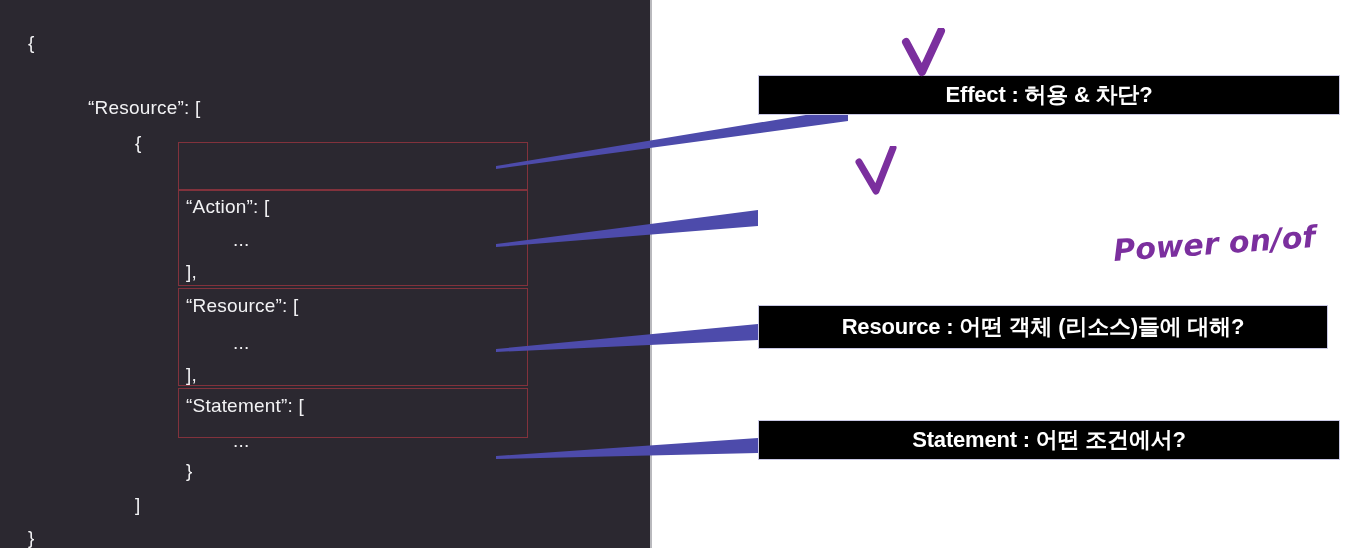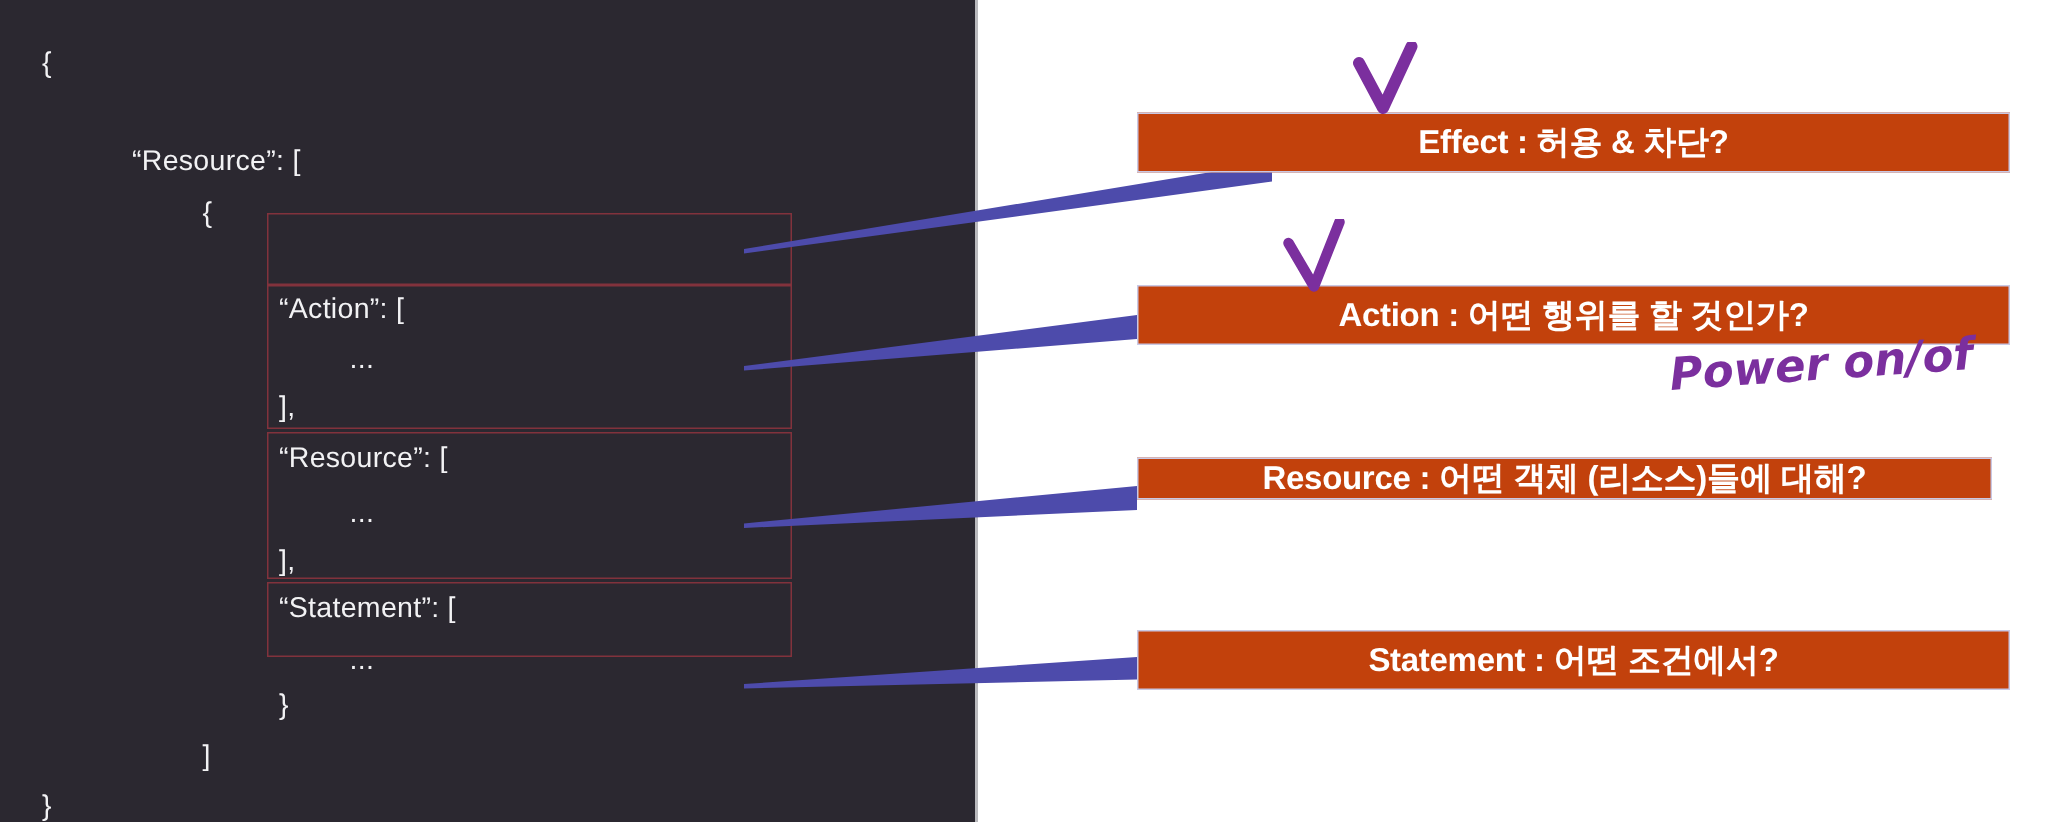--- a/index.html
+++ b/index.html
@@ -46,21 +46,21 @@
     position: absolute;
     border: 1.5px solid #82323c;
     box-sizing: border-box;
     background: transparent;
     pointer-events: none;
   }
 
   
   .banner {
     position: absolute;
-    background: #c2410c;
+    background: #000000;
     border: 1px solid #c9c8e4;
     box-sizing: border-box;
     color: #ffffff;
     font-size: 22px;
     font-weight: bold;
     letter-spacing: -0.2px;
     display: flex;
     align-items: center;
     justify-content: center;
     text-align: center;
@@ -122,25 +122,22 @@
     <polygon points="496,166 848,108 848,121 496,169" fill="#4d4bab"></polygon>
     <polygon points="496,244 758,210 758,226 496,247" fill="#4d4bab"></polygon>
     <polygon points="496,349 758,324 758,340 496,352" fill="#4d4bab"></polygon>
     <polygon points="496,456 758,438 758,453 496,459" fill="#4d4bab"></polygon>
   </svg>
 
   <div class="banner" style="left:758px; top:75px;  width:582px; height:40px;">
     <span>Effect : 허용 &amp; 차단?</span>
   </div>
 
-  <div class="banner" style="left:758px; top:190px; width:582px; height:40px;">
-    <span>Action : 어떤 행위를 할 것인가?</span>
-  </div>
 
-  <div class="banner" style="left:758px; top:305px; width:570px; height:28px;">
+  <div class="banner" style="left:758px; top:305px; width:570px; height:44px;">
     <span>Resource : 어떤 객체 (리소스)들에 대해?</span>
   </div>
 
   <div class="banner" style="left:758px; top:420px; width:582px; height:40px;">
     <span>Statement : 어떤 조건에서?</span>
   </div>
 
   <svg class="ink" style="left:900px; top:28px;" width="54" height="52">
     <path d="M6,14 L22,44 L41,3" fill="none" stroke="#7b2f9e" stroke-width="8" stroke-linecap="round" stroke-linejoin="round"></path>
   </svg>

